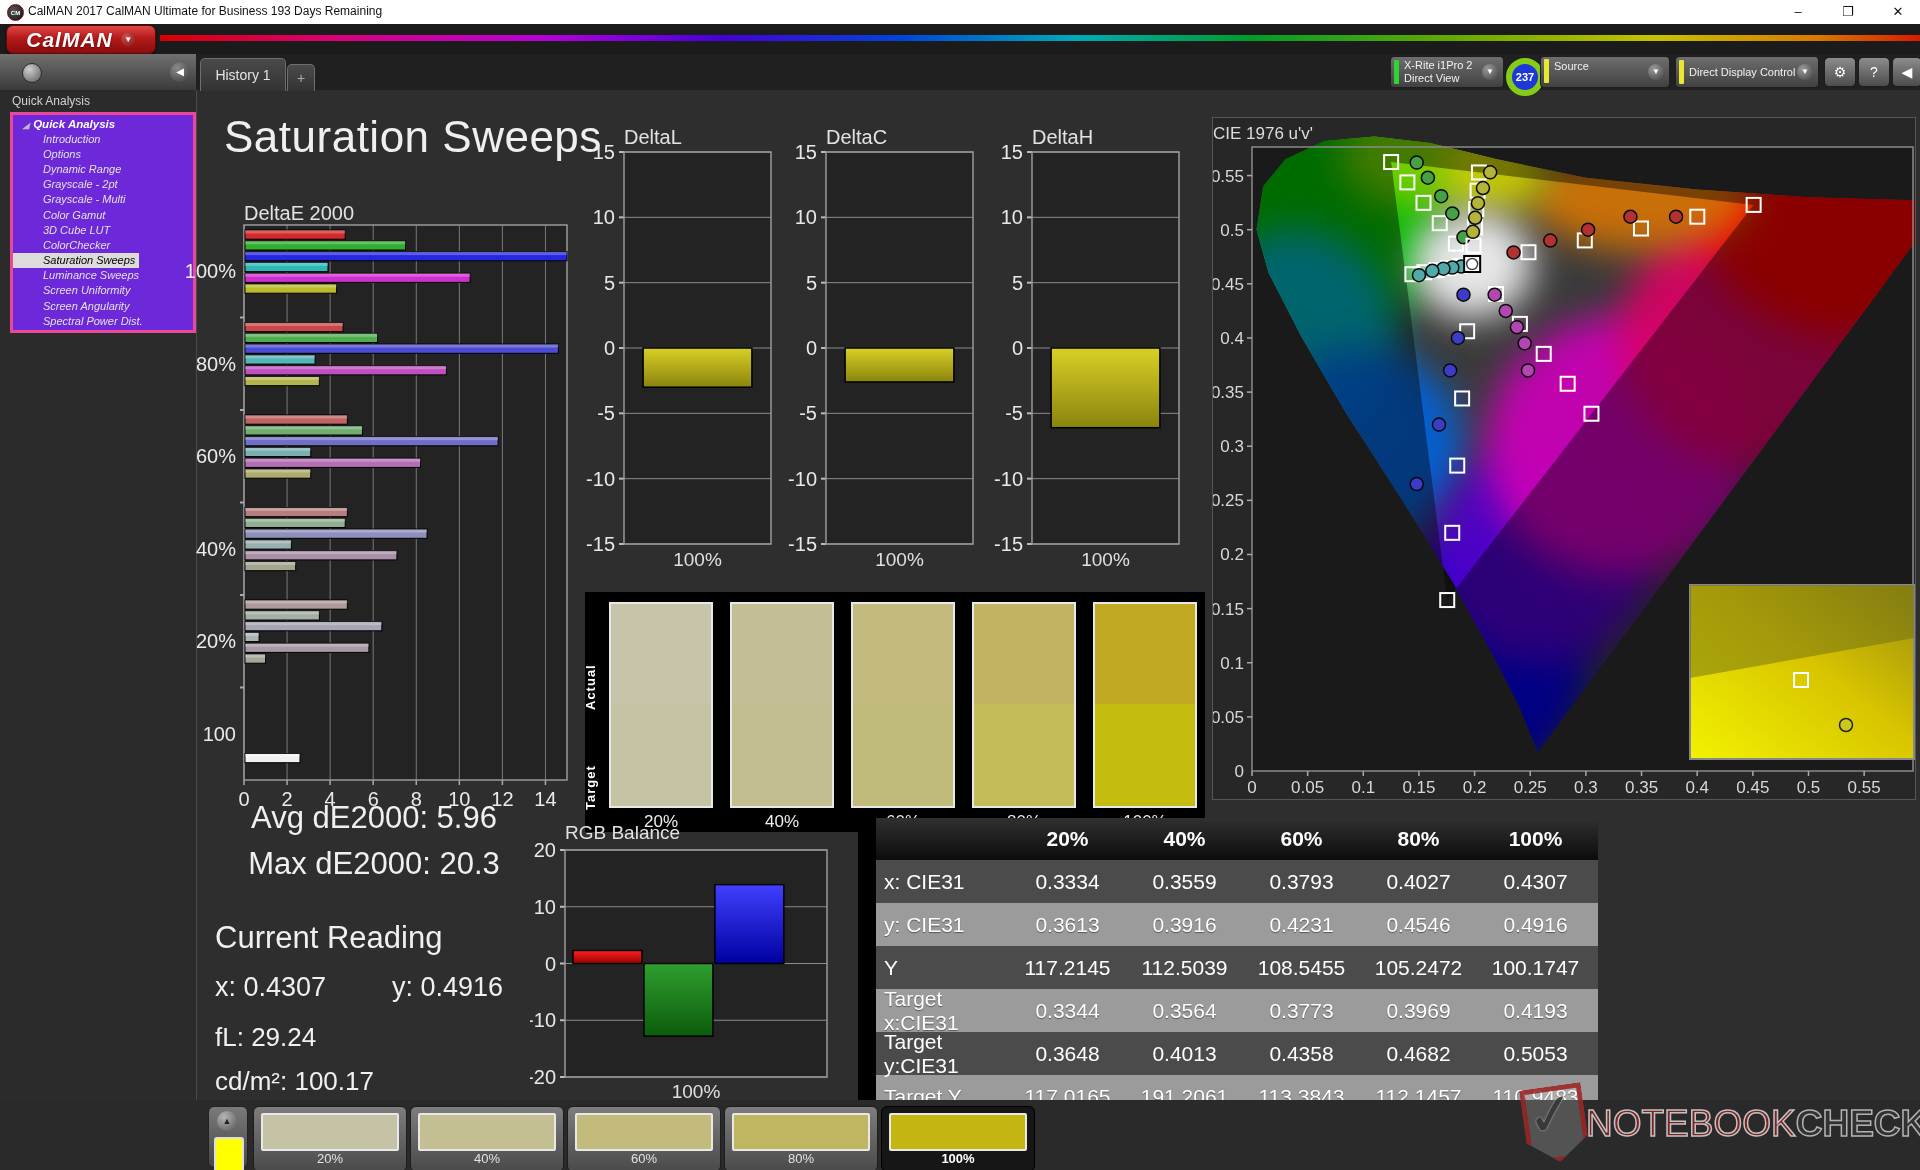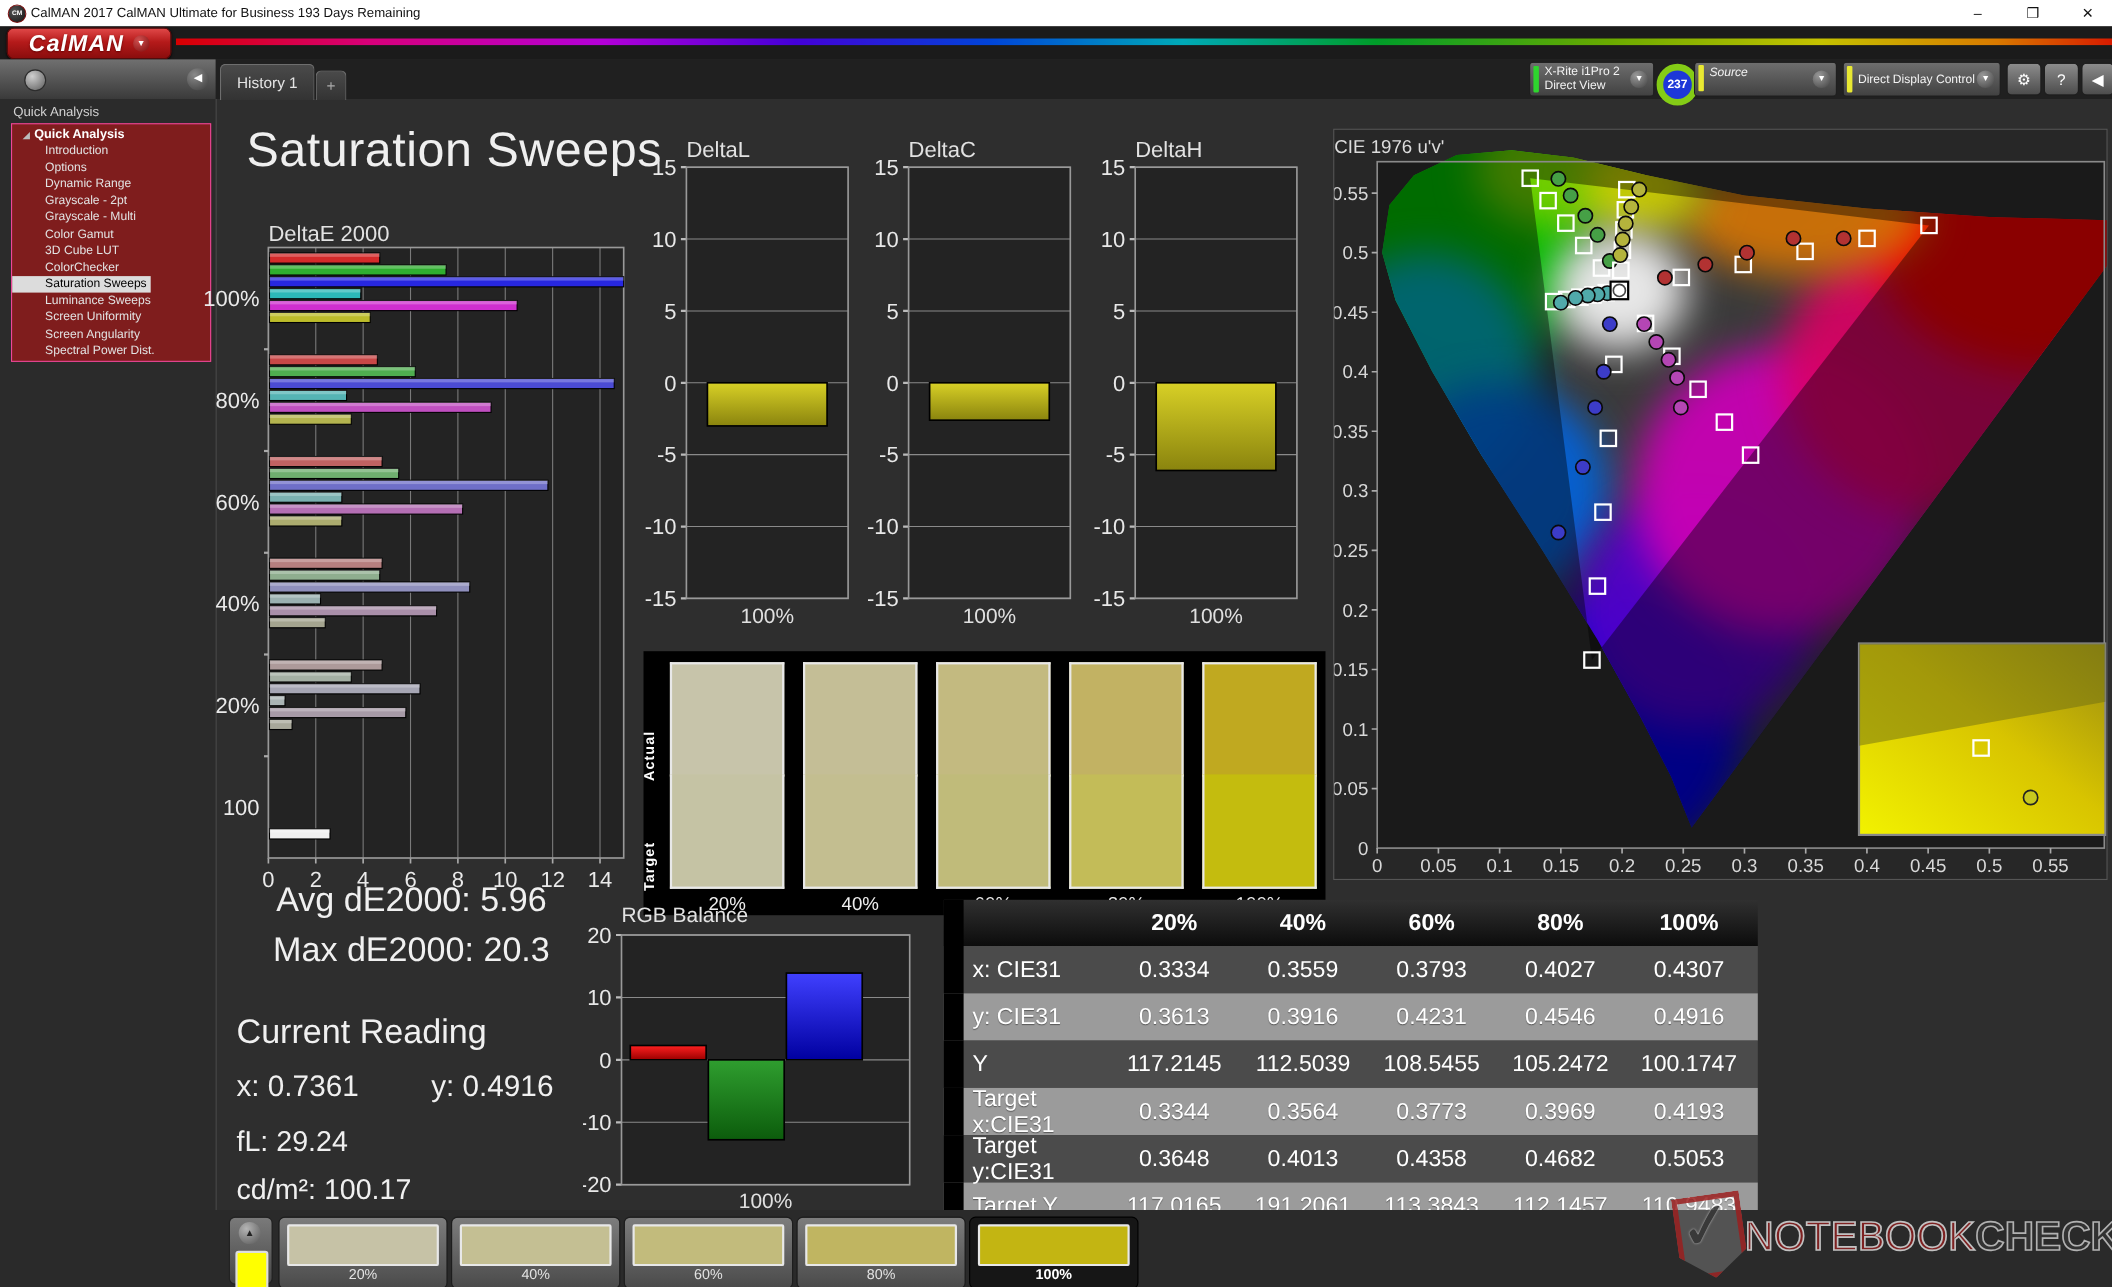--- a/index.html
+++ b/index.html
@@ -38,21 +38,21 @@
   .dd .ddtext{line-height:13px;}
   .dd .ddarrow{margin-left:auto;margin-right:5px;width:16px;height:16px;border-radius:50%;
     background:radial-gradient(circle at 35% 30%,#9a9a9a,#404040);color:#fff;font-size:8px;text-align:center;line-height:16px;}
   .badge{position:absolute;top:4px;width:26px;height:26px;border-radius:50%;background:#1d38d8;border:6px solid #84cc16;
     color:#fff;font-size:11px;font-weight:bold;display:flex;align-items:center;justify-content:center;}
   .sqbtn{position:absolute;top:3px;width:30px;height:28px;border-radius:5px;background:linear-gradient(#8c8c8c,#4c4c4c);
     border:1px solid #1e1e1e;color:#fff;font-size:14px;display:flex;align-items:center;justify-content:center;}
   
   .sidebar{position:absolute;left:0;top:90px;width:196px;height:1015px;background:#2b2b2b;border-right:1px solid #4a4a4a;}
   .sidebar .sb-label{position:absolute;left:12px;top:4px;font-size:12px;color:#d2d2d2;}
-  .tree{position:absolute;left:10px;top:22px;width:180px;height:215px;background:#7f1d1d;border:1px solid #ec4899;overflow:hidden;}
+  .tree{position:absolute;left:10px;top:22px;width:180px;height:215px;background:#6d28d9;border:3px solid #ec4899;overflow:hidden;font-style:italic;}
   .tree-root{font-size:11.5px;font-weight:bold;color:#fff;padding:3px 0 1px 10px;}
   .tree-root .tri{display:inline-block;font-size:8px;color:#bbb;margin-right:4px;}
   .tree-item{font-size:11px;color:#e2e2e2;padding:1.6px 0 1.6px 30px;white-space:nowrap;}
   .tree-item.selected{background:#dcdcdc;color:#000;width:max-content;padding-right:4px;}
   
   .page-title{position:absolute;left:224px;top:112px;font-size:44px;font-weight:400;color:#efefef;letter-spacing:.5px;}
   .chart-title{position:absolute;font-size:20px;color:#e2e2e2;text-align:left;}
   .panel-black{position:absolute;background:#000;}
   .vlabel{position:absolute;color:#fff;font-size:13px;font-weight:bold;writing-mode:vertical-rl;transform:rotate(180deg);letter-spacing:1px;}
   .swatch-col-label{position:absolute;color:#eee;font-size:17px;text-align:center;}
@@ -123,21 +123,21 @@
       <div class="stripe" style="background:#2ed52e;"></div>
       <div class="ddtext">
         <div>X-Rite i1Pro 2</div>
         <div>Direct View</div>
       </div>
       <div class="ddarrow">▼</div>
     </div>
     <div class="badge" style="left:1506px;">237</div>
     <div class="dd" style="left:1540px;width:128px;align-items:flex-start;">
       <div class="stripe" style="background:#e8e832;height:24px;margin-top:2px;"></div>
-      <div class="ddtext" style="margin-top:3px;font-style:italic;">Source</div>
+      <div class="ddtext" style="margin-top:3px;">Source</div>
       <div class="ddarrow" style="margin-top:7px;">▼</div>
     </div>
     <div class="dd" style="left:1675px;width:142px;justify-content:center;">
       <div class="stripe" style="background:#e8e832;"></div>
       <div class="ddtext">Direct Display Control</div>
       <div class="ddarrow">▼</div>
     </div>
     <div class="sqbtn" style="left:1824px;">⚙</div>
     <div class="sqbtn" style="left:1858px;">?</div>
     <div class="sqbtn" style="left:1892px;width:28px;">◀</div>
@@ -539,21 +539,21 @@
         <rect x="477" y="467" width="224" height="174" fill="url(#insetGrad)" stroke="#888" stroke-width="2"></rect>
         <polygon points="477,467 701,467 701,520 477,560" fill="#6e6e14" fill-opacity="0.5"></polygon>
         <rect x="581" y="555" width="14" height="14" fill="none" stroke="#fff" stroke-width="2"></rect>
         <circle cx="633" cy="607" r="6.5" fill="#c8c81e" stroke="#222" stroke-width="1.5"></circle>
       </svg>
   </div>
 
   <div class="stats" style="left:224px;top:800px;width:300px;text-align:center;font-size:31px;">Avg dE2000: 5.96</div>
   <div class="stats" style="left:224px;top:846px;width:300px;text-align:center;font-size:31px;">Max dE2000: 20.3</div>
   <div class="stats" style="left:215px;top:920px;font-size:31px;">Current Reading</div>
-  <div class="stats" style="left:215px;top:972px;font-size:27px;">x: 0.7361</div>
+  <div class="stats" style="left:215px;top:972px;font-size:27px;">x: 0.4307</div>
   <div class="stats" style="left:392px;top:972px;font-size:27px;">y: 0.4916</div>
   <div class="stats" style="left:215px;top:1022px;font-size:26px;">fL: 29.24</div>
   <div class="stats" style="left:215px;top:1066px;font-size:26px;">cd/m²: 100.17</div>
 
   <div class="chart-title" style="left:565px;top:822px;width:262px;font-size:19px;" id="t-rgb_balance">RGB Balance</div>
   <svg id="c-rgb_balance" style="position:absolute;left:530px;top:840px;" width="320" height="262">
       <rect x="35" y="10" width="262" height="227" fill="#232323"></rect>
       <line x1="35" y1="10" x2="297" y2="10" stroke="#8a8a8a" stroke-width="1"></line>
       <line x1="30" y1="10" x2="35" y2="10" stroke="#bbb" stroke-width="2"></line>
       <text x="26" y="17" text-anchor="end" font-size="20" fill="#e8e8e8">20</text>

